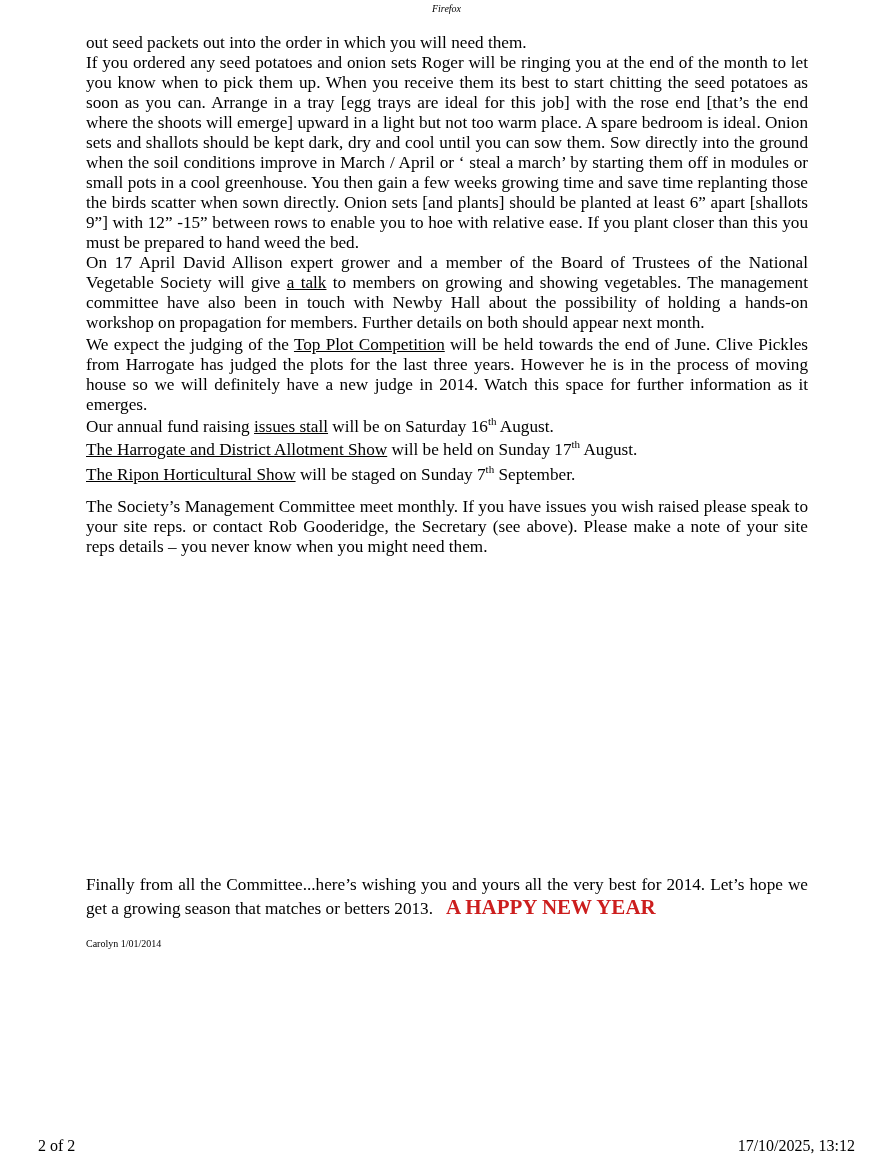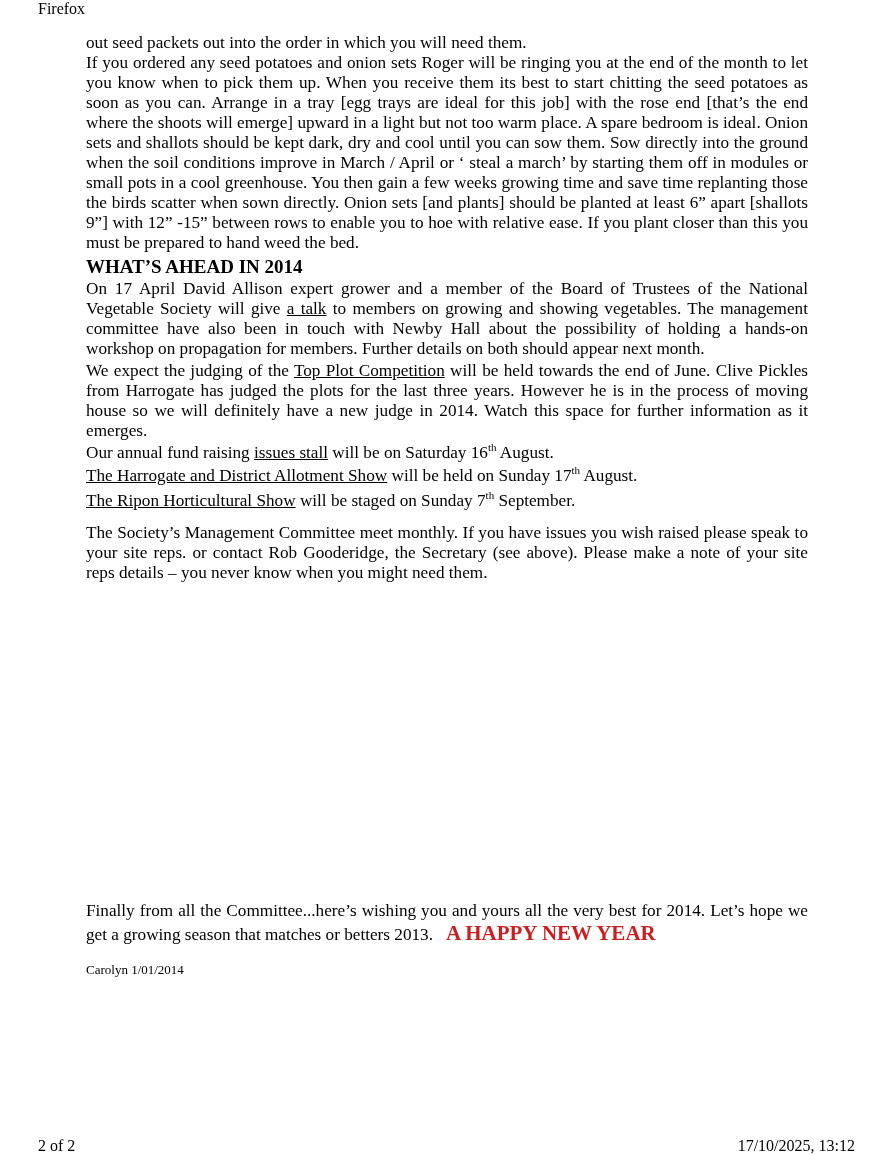--- a/index.html
+++ b/index.html
@@ -6,22 +6,22 @@
   .page{
     position:relative;
     width:893px;height:1155px;
     background:#ffffff;
     font-family:"Liberation Serif", serif;
     color:#000;
     overflow:hidden;
   }
   .print-header{
     position:absolute;top:2px;left:38px;right:38px;
-    display:flex;justify-content:space-between;
-    font-size:16px;line-height:14px;color:#000;
+    display:flex;justify-content:center;
+    font-size:10px;line-height:14px;color:#000;font-style:italic;
   }
   .print-footer{
     position:absolute;top:1138px;left:38px;right:38px;
     display:flex;justify-content:space-between;
     font-size:16px;line-height:15px;color:#000;
   }
   .content{
     position:absolute;top:33px;left:86px;width:722px;
     font-size:17.2px;line-height:20px;
   }
@@ -34,39 +34,38 @@
   .mt2{margin-top:2px !important;}
   .mt3{margin-top:3px !important;}
   .mt5{margin-top:5px !important;}
   .mt12{margin-top:12px !important;}
   .p-finale{margin-top:316px !important;line-height:23px;}
   .u{text-decoration:underline;}
   .sup{vertical-align:super;font-size:11px;line-height:0;}
   .highlight{font-weight:bold;font-size:21px;}
   .signature{
     margin-top:18px !important;
-    font-size:13px;line-height:12px;text-align:right;
+    font-size:10px;line-height:12px;text-align:right;
   }
 </style>
 </head>
 <body>
 
 <div class="page">
 
   <div class="print-header">
     <span>Firefox</span>
   </div>
 
   <div class="content">
 
     <p class="p-intro">out seed packets out into the order in which you will need them.</p>
 
     <p class="p-seed">If you ordered any seed potatoes and onion sets Roger will be ringing you at the end of the month to let you know when to pick them up. When you receive them its best to start chitting the seed potatoes as soon as you can. Arrange in a tray [egg trays are ideal for this job] with the rose end [that’s the end where the shoots will emerge] upward in a light but not too warm place. A spare bedroom is ideal. Onion sets and shallots should be kept dark, dry and cool until you can sow them. Sow directly into the ground when the soil conditions improve in March / April or ‘ steal a march’ by starting them off in modules or small pots in a cool greenhouse. You then gain a few weeks growing time and save time replanting those the birds scatter when sown directly. Onion sets [and plants] should be planted at least 6” apart [shallots 9”] with 12” -15” between rows to enable you to hoe with relative ease. If you plant closer than this you must be prepared to hand weed the bed.</p>
 
-    <h2 class="heading">WHAT’S AHEAD IN 2014</h2>
 
     <p><span>On 17 April David Allison expert grower and a member of the Board of Trustees of the National Vegetable Society will give </span><span class="u">a talk</span><span> to members on growing and showing vegetables. The management committee have also been in touch with Newby Hall about the possibility of holding a hands-on workshop on propagation for members. Further details on both should appear next month.</span></p>
 
     <p class="mt2"><span>We expect the judging of the </span><span class="u">Top Plot Competition</span><span> will be held towards the end of June. Clive Pickles from Harrogate has judged the plots for the last three years. However he is in the process of moving house so we will definitely have a new judge in 2014. Watch this space for further information as it emerges.</span></p>
 
     <p class="mt2"><span>Our annual fund raising </span><span class="u">issues stall</span><span> will be on Saturday 16</span><span class="sup">th</span><span> August.</span></p>
 
     <p class="mt3"><span class="u">The Harrogate and District Allotment Show</span><span> will be held on Sunday 17</span><span class="sup">th</span><span> August.</span></p>
 
     <p class="mt5"><span class="u">The Ripon Horticultural Show</span><span> will be staged on Sunday 7</span><span class="sup">th</span><span> September.</span></p>

